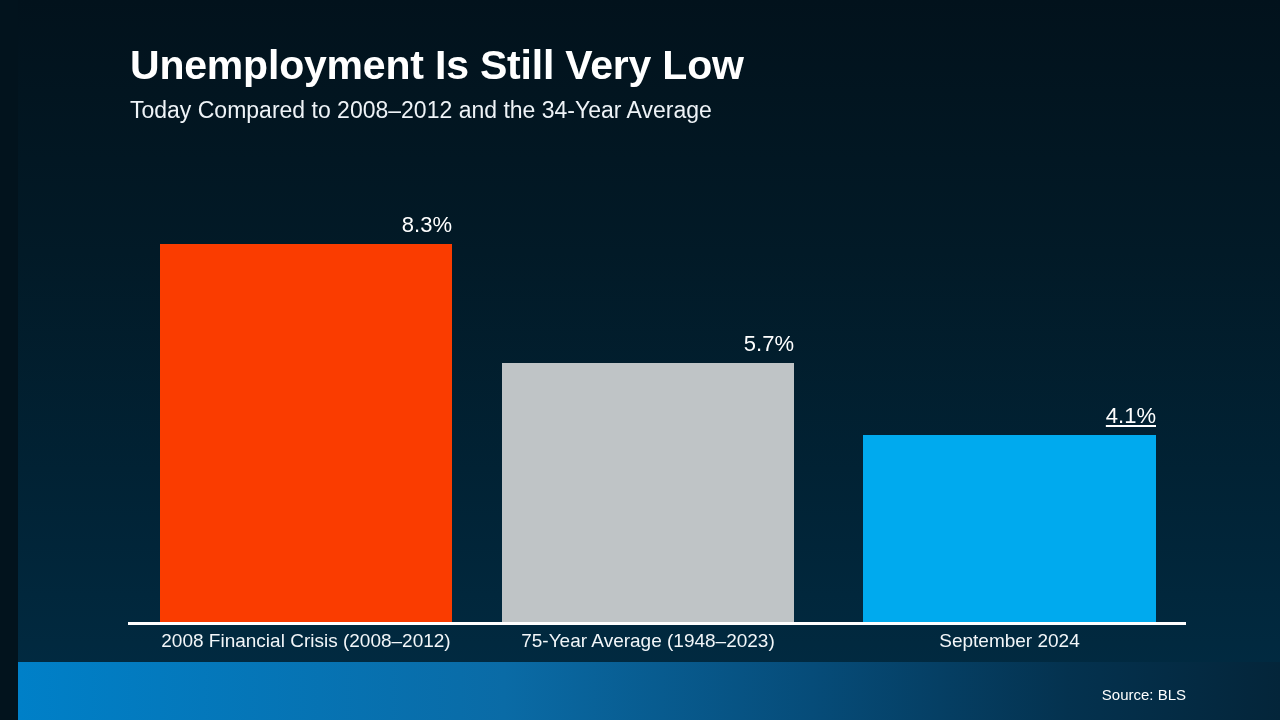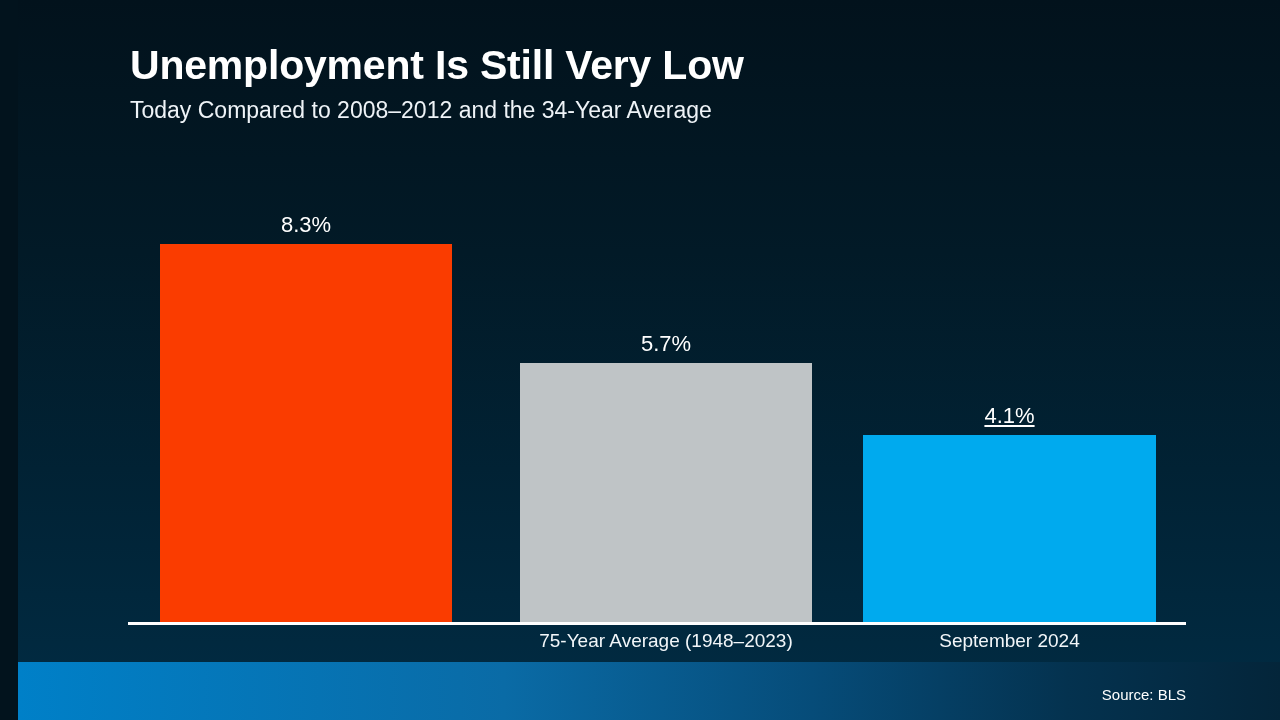--- a/index.html
+++ b/index.html
@@ -58,21 +58,21 @@
   .bar {
     position: absolute;
     bottom: 0;
     left: 0;
     width: 100%;
   }
   .bar-value {
     position: absolute;
     left: 0;
     width: 100%;
-    text-align: center;
+    text-align: right;
     font-size: 22px;
     color: #ffffff;
     white-space: nowrap;
   }
   .bar-category {
     position: absolute;
     left: -40px;
     width: calc(100% + 80px);
     text-align: center;
     top: 100%;
@@ -118,23 +118,24 @@
   <div id="header">
     <h1 id="chart-title">Unemployment Is Still Very Low</h1>
     <p id="chart-subtitle">Today Compared to 2008–2012 and the 34-Year Average</p>
   </div>
 
   <div id="plot">
 
     <div class="bar-group" style="left:142px; width:292px; height:379px;">
       <div class="bar-value" style="top:-32px;">8.3%</div>
       <div class="bar" style="height:379px; background:#fa3c00;"></div>
+      <div class="bar-category">2008 Financial Crisis (2008–2012)</div>
     </div>
 
-    <div class="bar-group" style="left:502px; width:292px; height:260px;">
+    <div class="bar-group" style="left:484px; width:292px; height:260px;">
       <div class="bar-value" style="top:-32px;">5.7%</div>
       <div class="bar" style="height:260px; background:#bfc4c6;"></div>
       <div class="bar-category">75-Year Average (1948–2023)</div>
     </div>
 
     <div class="bar-group" style="left:845px; width:293px; height:188px;">
       <div class="bar-value" style="top:-32px;text-decoration:underline;">4.1%</div>
       <div class="bar" style="height:188px; background:#00aaee;"></div>
       <div class="bar-category">September 2024</div>
     </div>

